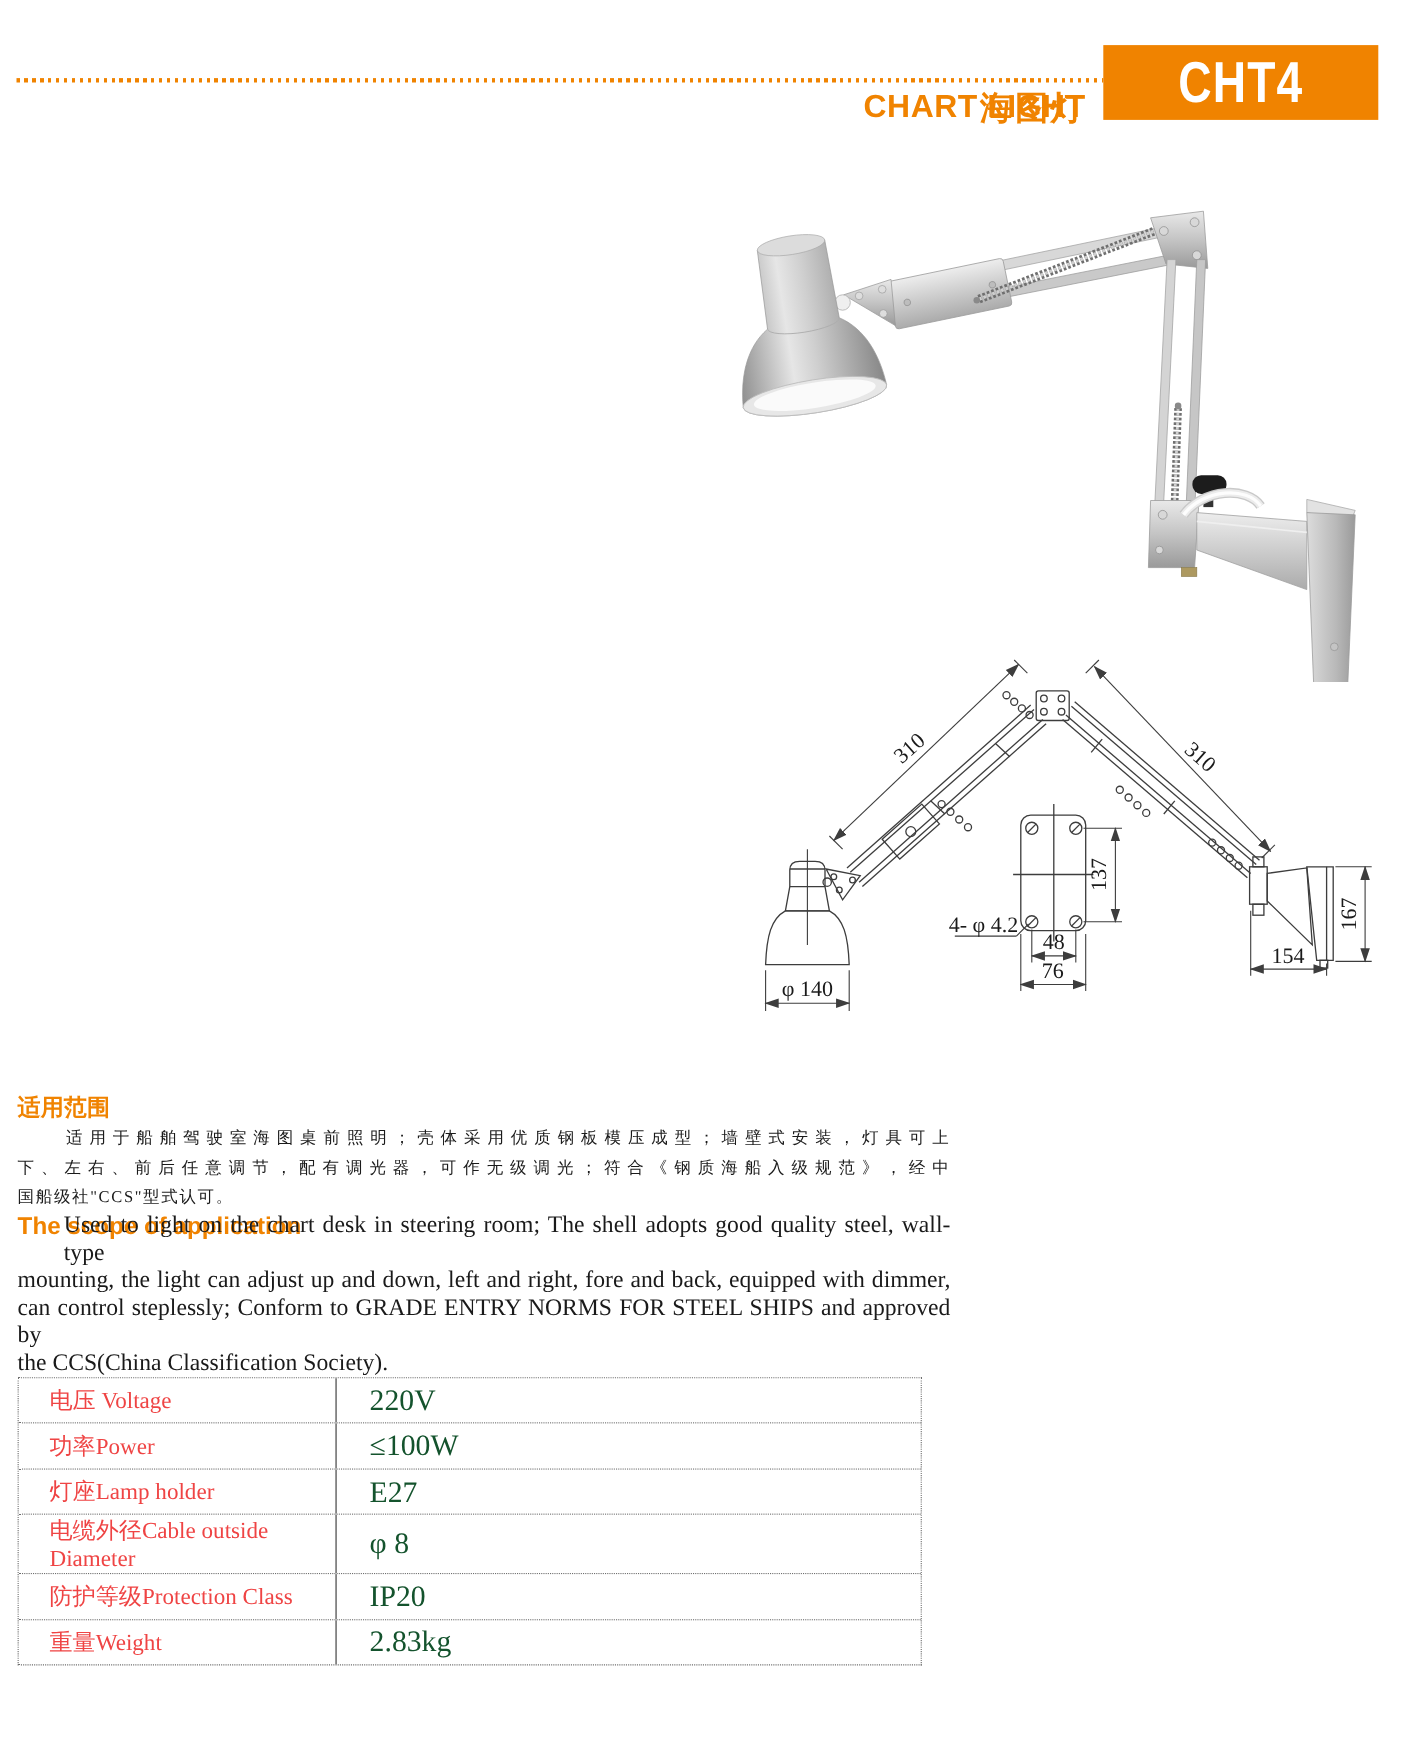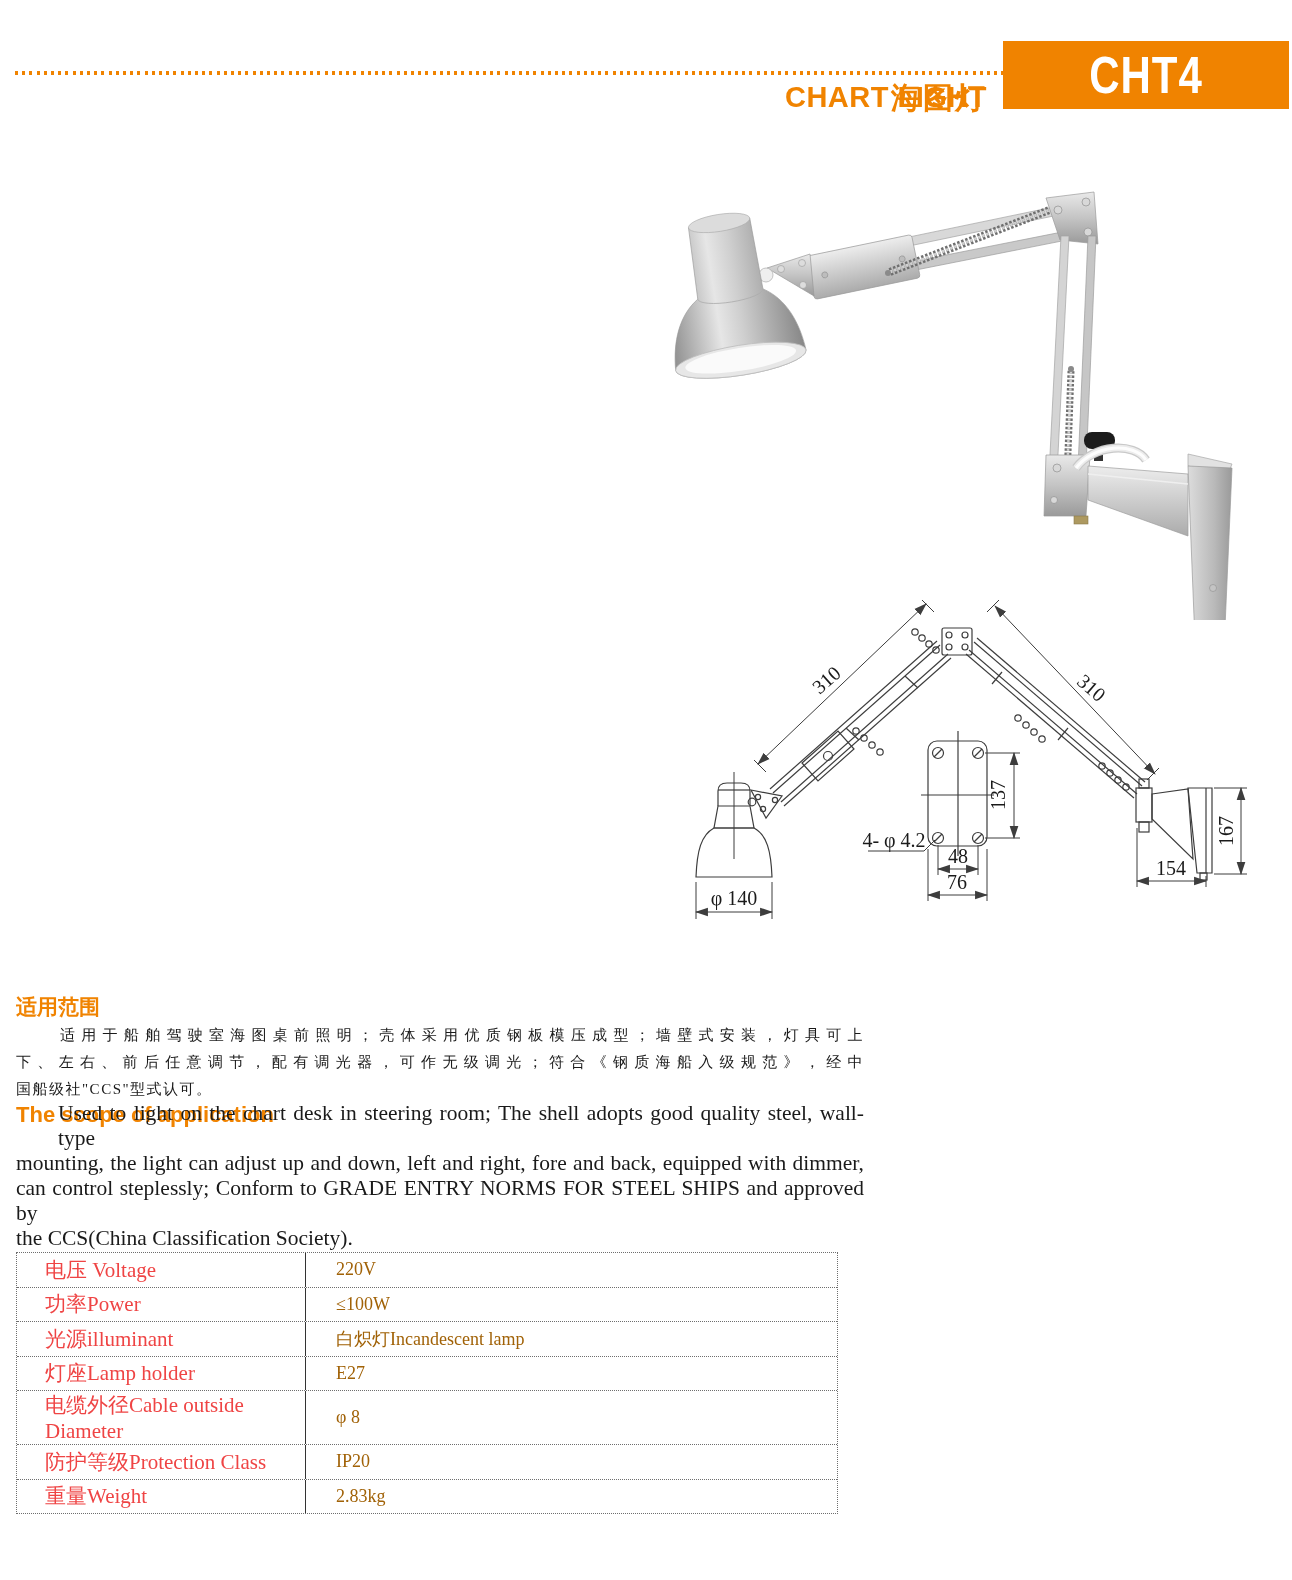--- a/index.html
+++ b/index.html
@@ -7,21 +7,21 @@
         font-family:"Liberation Serif",serif;color:#1a1a1a;}
   .abs{position:absolute;}
 
   
   .rule-dotted{left:15px;top:71px;width:988px;height:4px;
      background:repeating-linear-gradient(90deg,var(--accent) 0 3px,transparent 3px 7.2px);}
   .title-zh{top:38px;right:305px;font-family:"Liberation Sans",sans-serif;
      font-weight:bold;font-size:30px;color:var(--accent);letter-spacing:2px;margin-top:40px;}
   .title-en{top:81px;right:305px;font-family:"Liberation Sans",sans-serif;
      font-weight:bold;font-size:29px;color:var(--accent);letter-spacing:.5px;}
-  .model-box{left:1003px;top:41px;width:286px;height:68px;background:var(--accent);
+  .model-box{left:1003px;top:41px;width:250px;height:68px;background:var(--accent);
      display:flex;align-items:center;justify-content:center;}
   .model-box span{color:#fff;font-family:"Liberation Sans",sans-serif;font-weight:bold;
      font-size:42px;letter-spacing:1px;transform:scaleY(1.25);}
 
   
   .photo-svg{left:648px;top:168px;}
   .draw-svg{left:650px;top:588px;}
 
   
   .sec-title{font-family:"Liberation Sans",sans-serif;font-weight:bold;font-size:21px;
@@ -35,21 +35,21 @@
   .indent-zh{padding-left:44px;}
   .indent-en{padding-left:42px;}
 
   
   .spec{left:16px;top:1252px;width:822px;height:262px;border:1px dotted #6e6e6e;
      display:flex;flex-direction:column;box-sizing:border-box;}
   .spec-row{flex:1;display:flex;border-bottom:1px dotted #6e6e6e;}
   .spec-row:last-child{border-bottom:none;}
   .spec-label{width:289px;box-sizing:border-box;border-right:1px solid #333;
      padding-left:28px;display:flex;align-items:center;font-size:21px;color:#ef4444;}
-  .spec-value{flex:1;padding-left:30px;display:flex;align-items:center;font-size:18px;color:#a16207;}
+  .spec-value{flex:1;padding-left:30px;display:flex;align-items:center;font-size:27px;color:#14532d;}
 </style>
 </head>
 <body>
 
 <div class="page">
 
   <div class="abs rule-dotted"></div>
   <div class="abs title-zh">海图灯</div>
   <div class="abs title-en">CHART LIGHT</div>
   <div class="abs model-box">
@@ -299,24 +299,20 @@
   <div class="abs spec">
     <div class="spec-row">
       <div class="spec-label">电压 Voltage</div>
       <div class="spec-value">220V</div>
     </div>
     <div class="spec-row">
       <div class="spec-label">功率Power</div>
       <div class="spec-value">≤100W</div>
     </div>
     <div class="spec-row">
-      <div class="spec-label">光源illuminant</div>
-      <div class="spec-value">白炽灯Incandescent lamp</div>
-    </div>
-    <div class="spec-row">
       <div class="spec-label">灯座Lamp holder</div>
       <div class="spec-value">E27</div>
     </div>
     <div class="spec-row">
       <div class="spec-label">电缆外径Cable outside Diameter</div>
       <div class="spec-value">φ 8</div>
     </div>
     <div class="spec-row">
       <div class="spec-label">防护等级Protection Class</div>
       <div class="spec-value">IP20</div>

